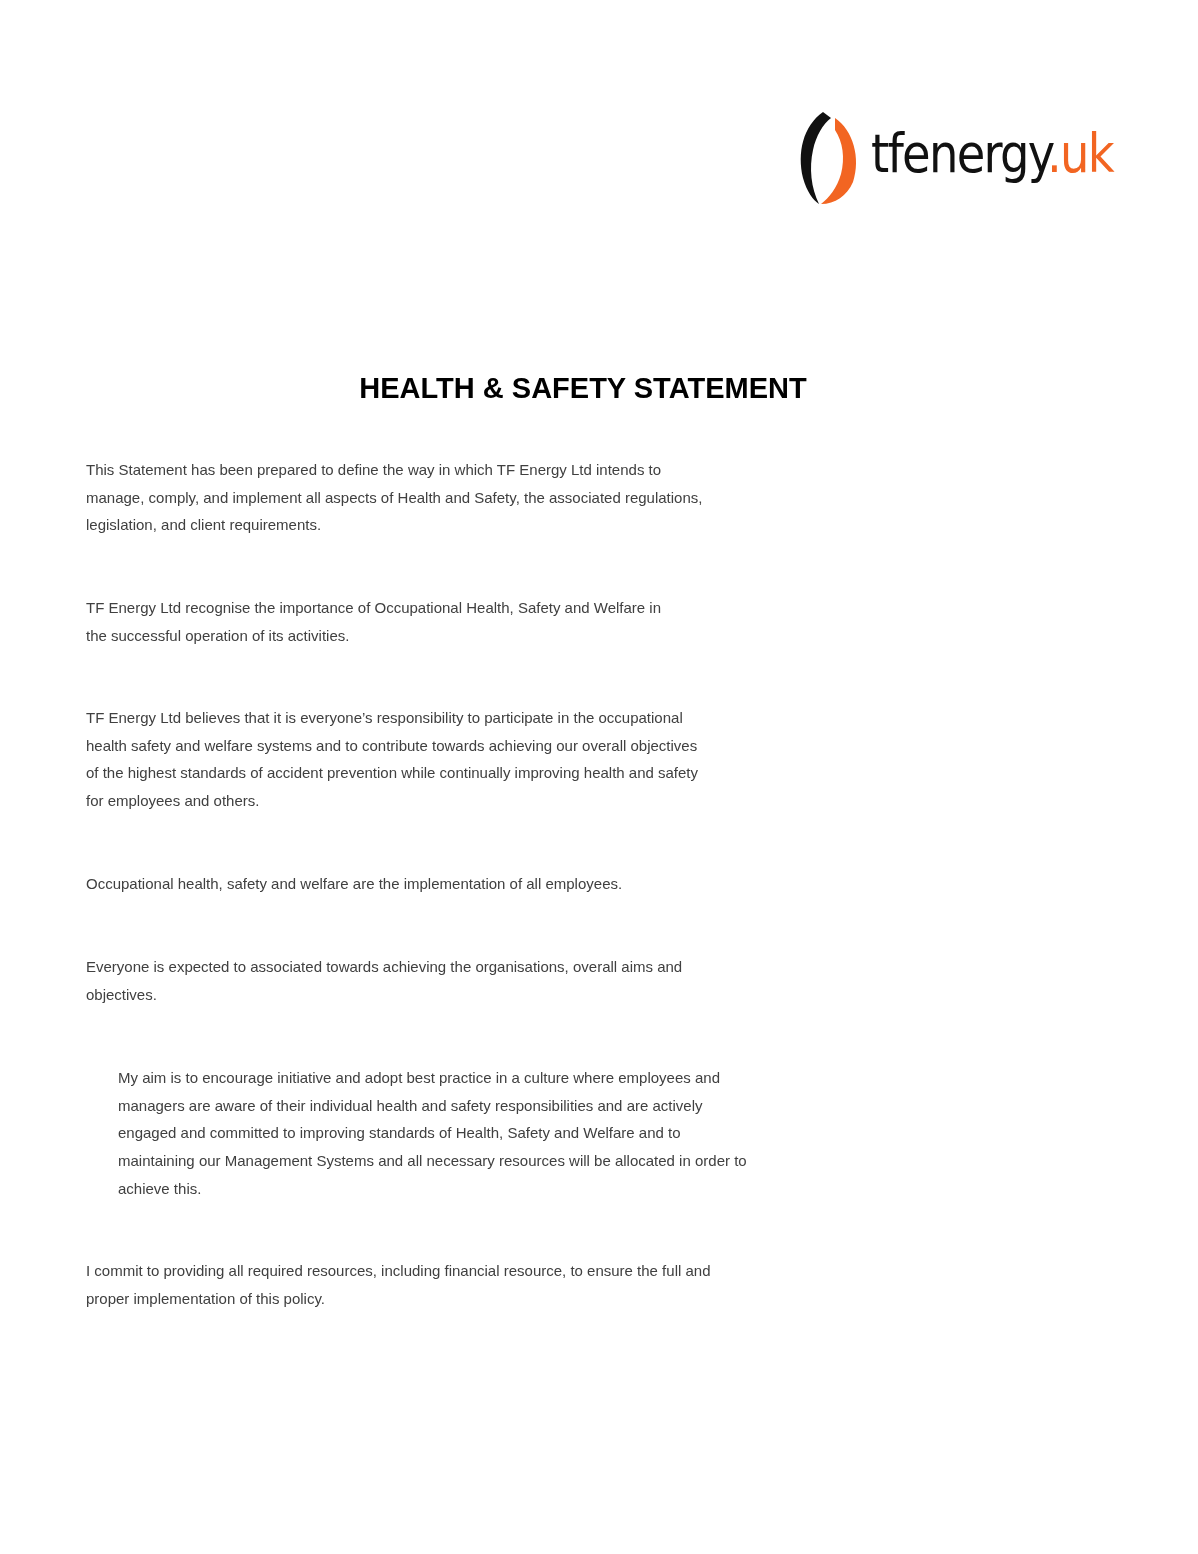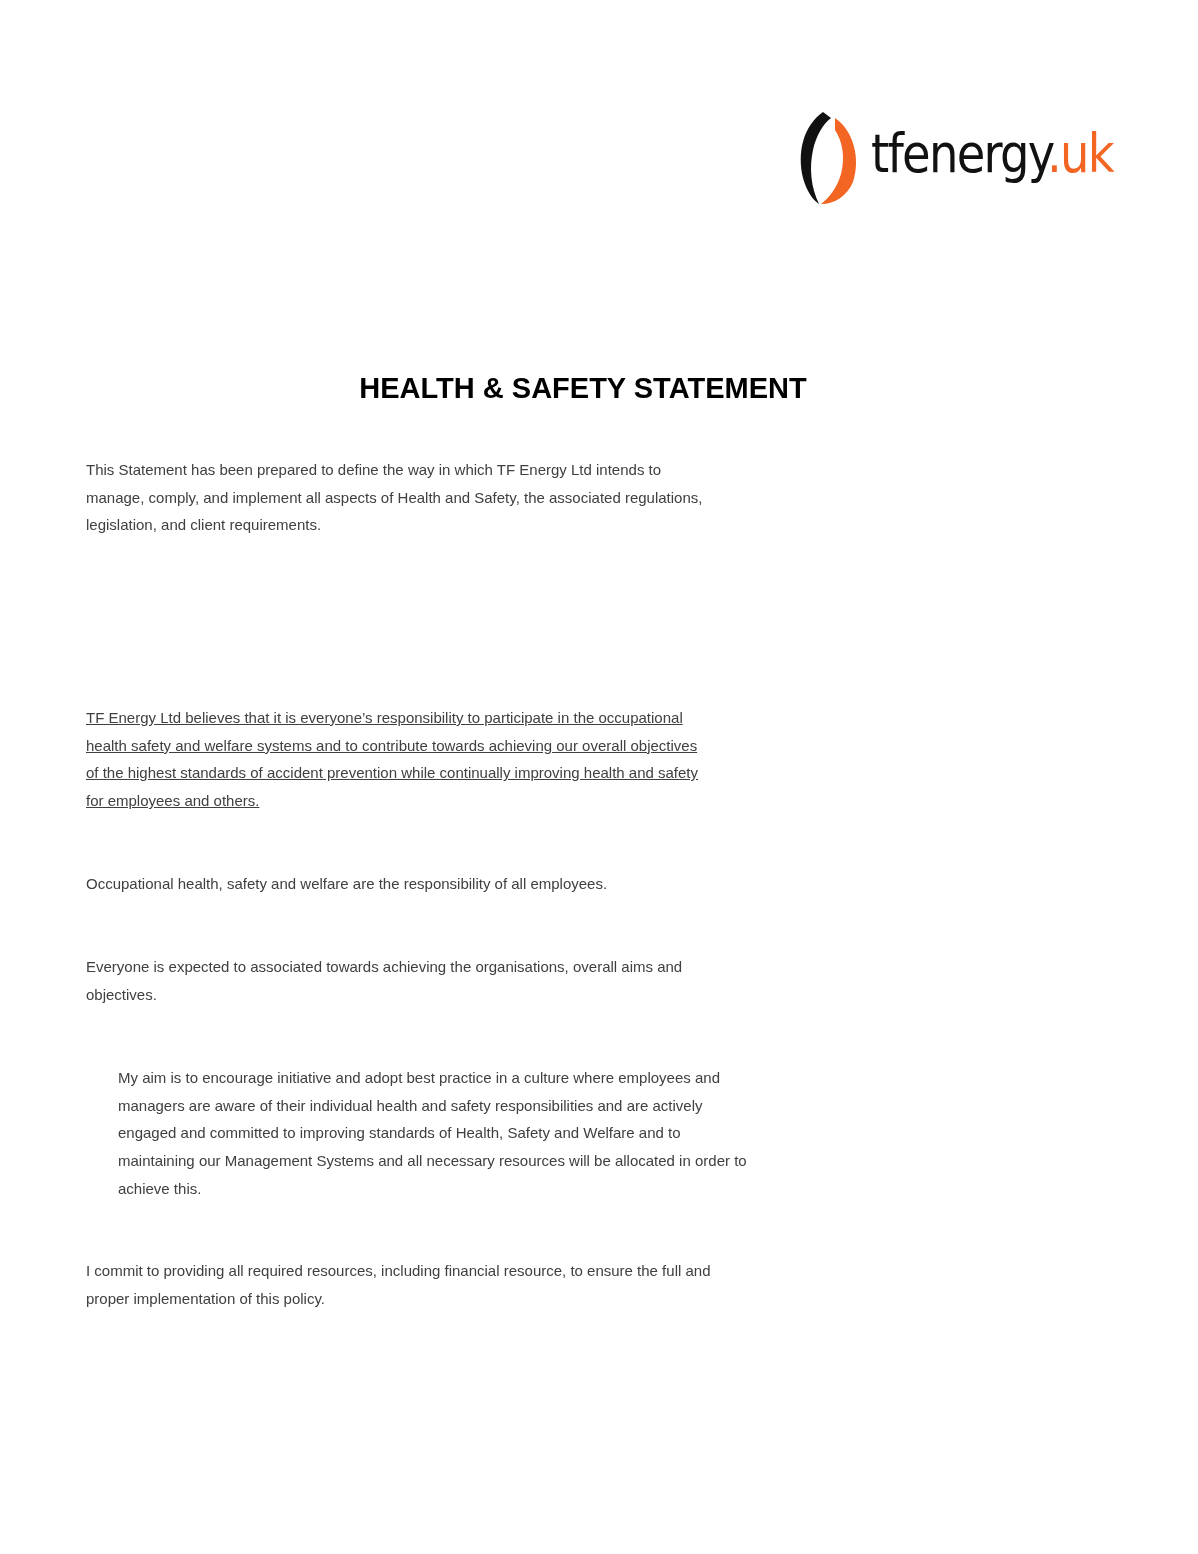--- a/index.html
+++ b/index.html
@@ -6,21 +6,21 @@
     body { width: 1198px; height: 1554px; position: relative; overflow: hidden; }
     .page { position: absolute; left: 0; top: 0; width: 1198px; height: 1554px; background: #fff; }
     .logo { position: absolute; left: 795px; top: 108px; height: 100px; display: flex; align-items: center; }
     .logo svg { display: block; }
     .logo-text { font-family: "DejaVu Sans", sans-serif; font-size: 54px; letter-spacing: -2px; color: #111; margin-left: 6px; line-height: 1; position: relative; top: -4px; transform: scaleX(0.86); transform-origin: left center; }
     .logo-text .tld { color: #f26522; }
     .title { position: absolute; left: 0; width: 1166px; top: 340px; text-align: center; font-family: "Liberation Sans", sans-serif; font-weight: bold; font-size: 29px; color: #000; letter-spacing: 0px; margin-top: 32px; }
     .para { position: absolute; left: 86px; width: 1040px; font-family: "Liberation Sans", sans-serif; font-size: 15px; line-height: 27.7px; color: #404040; white-space: pre-line; }
     .p1 { top: 456px; }
     .p2 { top: 594px; }
-    .p3 { top: 704px; text-decoration: underline; }
+    .p3 { top: 704px; }
     .p4 { top: 870px; }
     .p5 { top: 953px; }
     .p6 { top: 1064px; margin-left: 32px; }
     .p7 { top: 1257px; }
   </style>
 </head>
 <body>
 
 <div class="page">
 
@@ -30,25 +30,27 @@
       <path d="M40 10 C58 22 66 50 58 74 C52 88 40 96 26 96 C34 90 42 80 46 66 C50 50 48 34 40 22 Z" fill="#f26522"></path>
     </svg>
     <div class="logo-text"><span>tfenergy</span><span class="tld">.uk</span></div>
   </div>
 
   <div class="title">HEALTH &amp; SAFETY STATEMENT</div>
 
   <div class="para p1">This Statement has been prepared to define the way in which TF Energy Ltd intends to
 manage, comply, and implement all aspects of Health and Safety, the associated regulations,
 legislation, and client requirements.</div>
+  <div class="para p2">TF Energy Ltd recognise the importance of Occupational Health, Safety and Welfare in
+the successful operation of its activities.</div>
   <div class="para p3">TF Energy Ltd believes that it is everyone’s responsibility to participate in the occupational
 health safety and welfare systems and to contribute towards achieving our overall objectives
 of the highest standards of accident prevention while continually improving health and safety
 for employees and others.</div>
-  <div class="para p4">Occupational health, safety and welfare are the responsibility of all employees.</div>
+  <div class="para p4">Occupational health, safety and welfare are the implementation of all employees.</div>
   <div class="para p5">Everyone is expected to associated towards achieving the organisations, overall aims and
 objectives.</div>
   <div class="para p6">My aim is to encourage initiative and adopt best practice in a culture where employees and
 managers are aware of their individual health and safety responsibilities and are actively
 engaged and committed to improving standards of Health, Safety and Welfare and to
 maintaining our Management Systems and all necessary resources will be allocated in order to
 achieve this.</div>
   <div class="para p7">I commit to providing all required resources, including financial resource, to ensure the full and
 proper implementation of this policy.</div>
 

